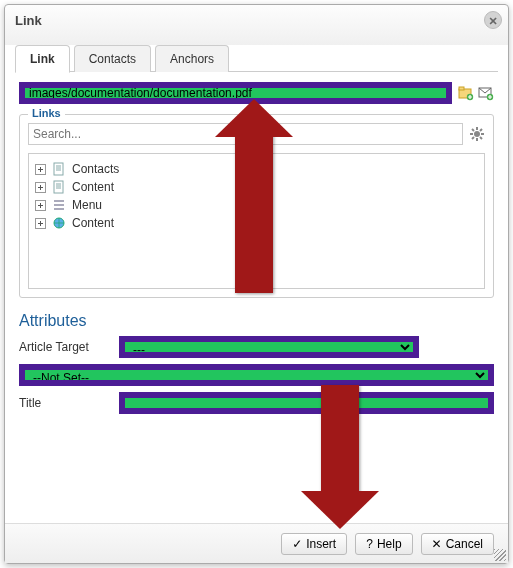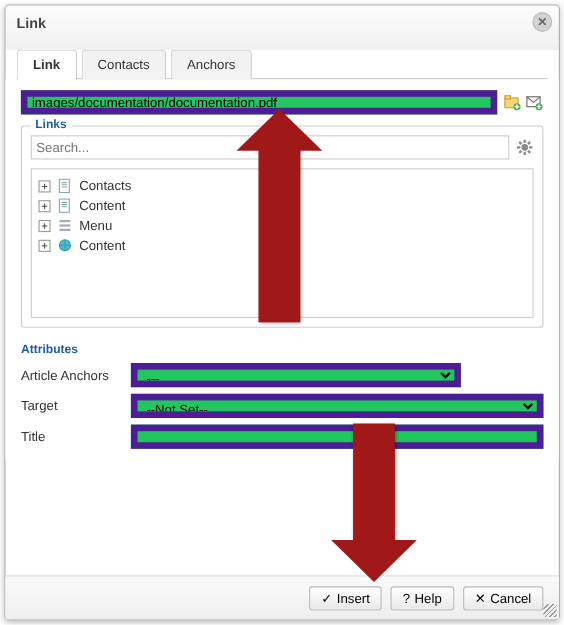--- a/index.html
+++ b/index.html
@@ -186,27 +186,26 @@
           <span class="tree-icon"><svg viewBox="0 0 14 14">
                 <circle cx="7" cy="7" r="5" fill="#5bb0e8" stroke="#2a7"></circle>
                 <path d="M2 7h10M7 2v10" stroke="#2a7" stroke-width="0.8" fill="none"></path>
               </svg></span>
           <span>Content</span>
         </div>
       </div>
     </div>
 
     <div class="fieldset" style="border:none; padding:4px 0;">
-      <div style="color:#1e5f99; font-size:11px; font-weight:bold; margin-bottom:6px;">Attributes</div>
+      <div style="color:#1e5f99; font-size:16px; font-weight:normal; margin-bottom:6px;">Attributes</div>
       <div class="row attr-row">
-        <label>Article Anchors</label>
+        <label>Article Target</label>
         <select><option>---</option></select>
       </div>
       <div class="row attr-row full">
-        <label>Target</label>
         <select><option>--Not Set--</option></select>
       </div>
       <div class="row attr-row">
         <label>Title</label>
         <input type="text" value="" style="">
       </div>
     </div>
   </div>
 
   <div class="footer">

